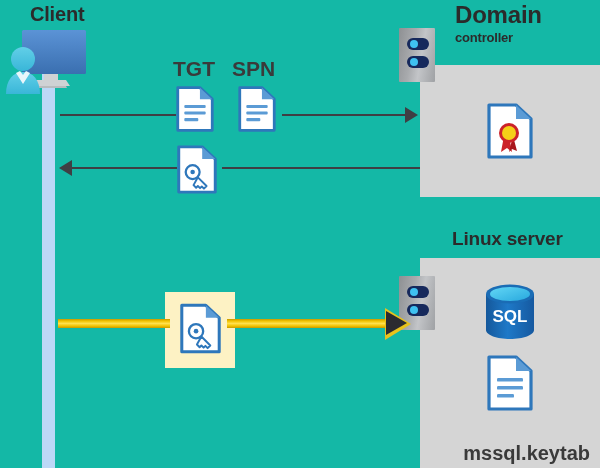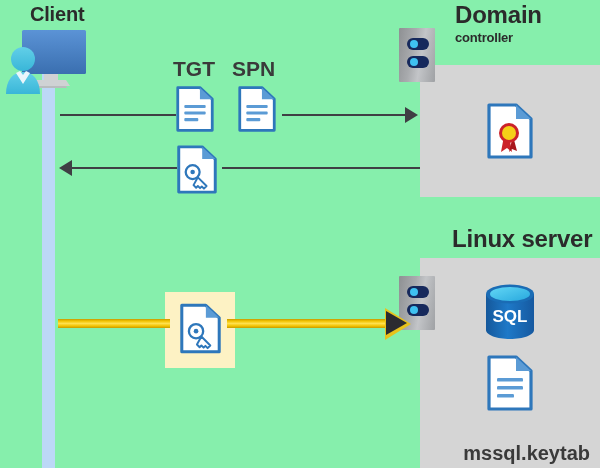--- a/index.html
+++ b/index.html
@@ -3,21 +3,21 @@
 <meta charset="utf-8">
 <style>
   html,body{margin:0;padding:0;background:#ffffff;}
   body{
     font-family:"Liberation Sans","DejaVu Sans",sans-serif;
     -webkit-font-smoothing:antialiased;
   }
   #canvas{
     position:relative;
     width:600px;height:468px;
-    background:#86efac;
+    background:#14b8a6;
     overflow:hidden;
   }
   .abs{position:absolute;}
 
   
   .title-bold{
     font-weight:bold;
     color:#2b2b2b;
     letter-spacing:-0.2px;
   }
@@ -125,21 +125,21 @@
     </svg>
   </div>
 
   <div class="abs panel" style="left:420px;top:258px;width:180px;height:210px;"></div>
 
   <div class="abs rack" style="left:399px;top:222px;width:36px;height:54px;">
     <div class="pill" style="left:8px;top:10px;width:22px;height:12px;"></div>
     <div class="pill" style="left:8px;top:28px;width:22px;height:12px;"></div>
   </div>
 
-  <div class="abs title-bold" style="left:452px;top:227px;font-size:24px;line-height:23px;">Linux server</div>
+  <div class="abs title-bold" style="left:452px;top:227px;font-size:19px;line-height:23px;">Linux server</div>
 
   <div class="abs" style="left:484px;top:283px;width:52px;height:58px;">
     <svg width="52" height="58" viewBox="0 0 52 58">
       <defs>
         <linearGradient id="sqlBody" x1="0" y1="0" x2="1" y2="0">
           <stop offset="0%" stop-color="#15589b"></stop>
           <stop offset="45%" stop-color="#1e79c8"></stop>
           <stop offset="100%" stop-color="#1659a0"></stop>
         </linearGradient>
         <linearGradient id="sqlTop" x1="0" y1="0" x2="1" y2="1">

